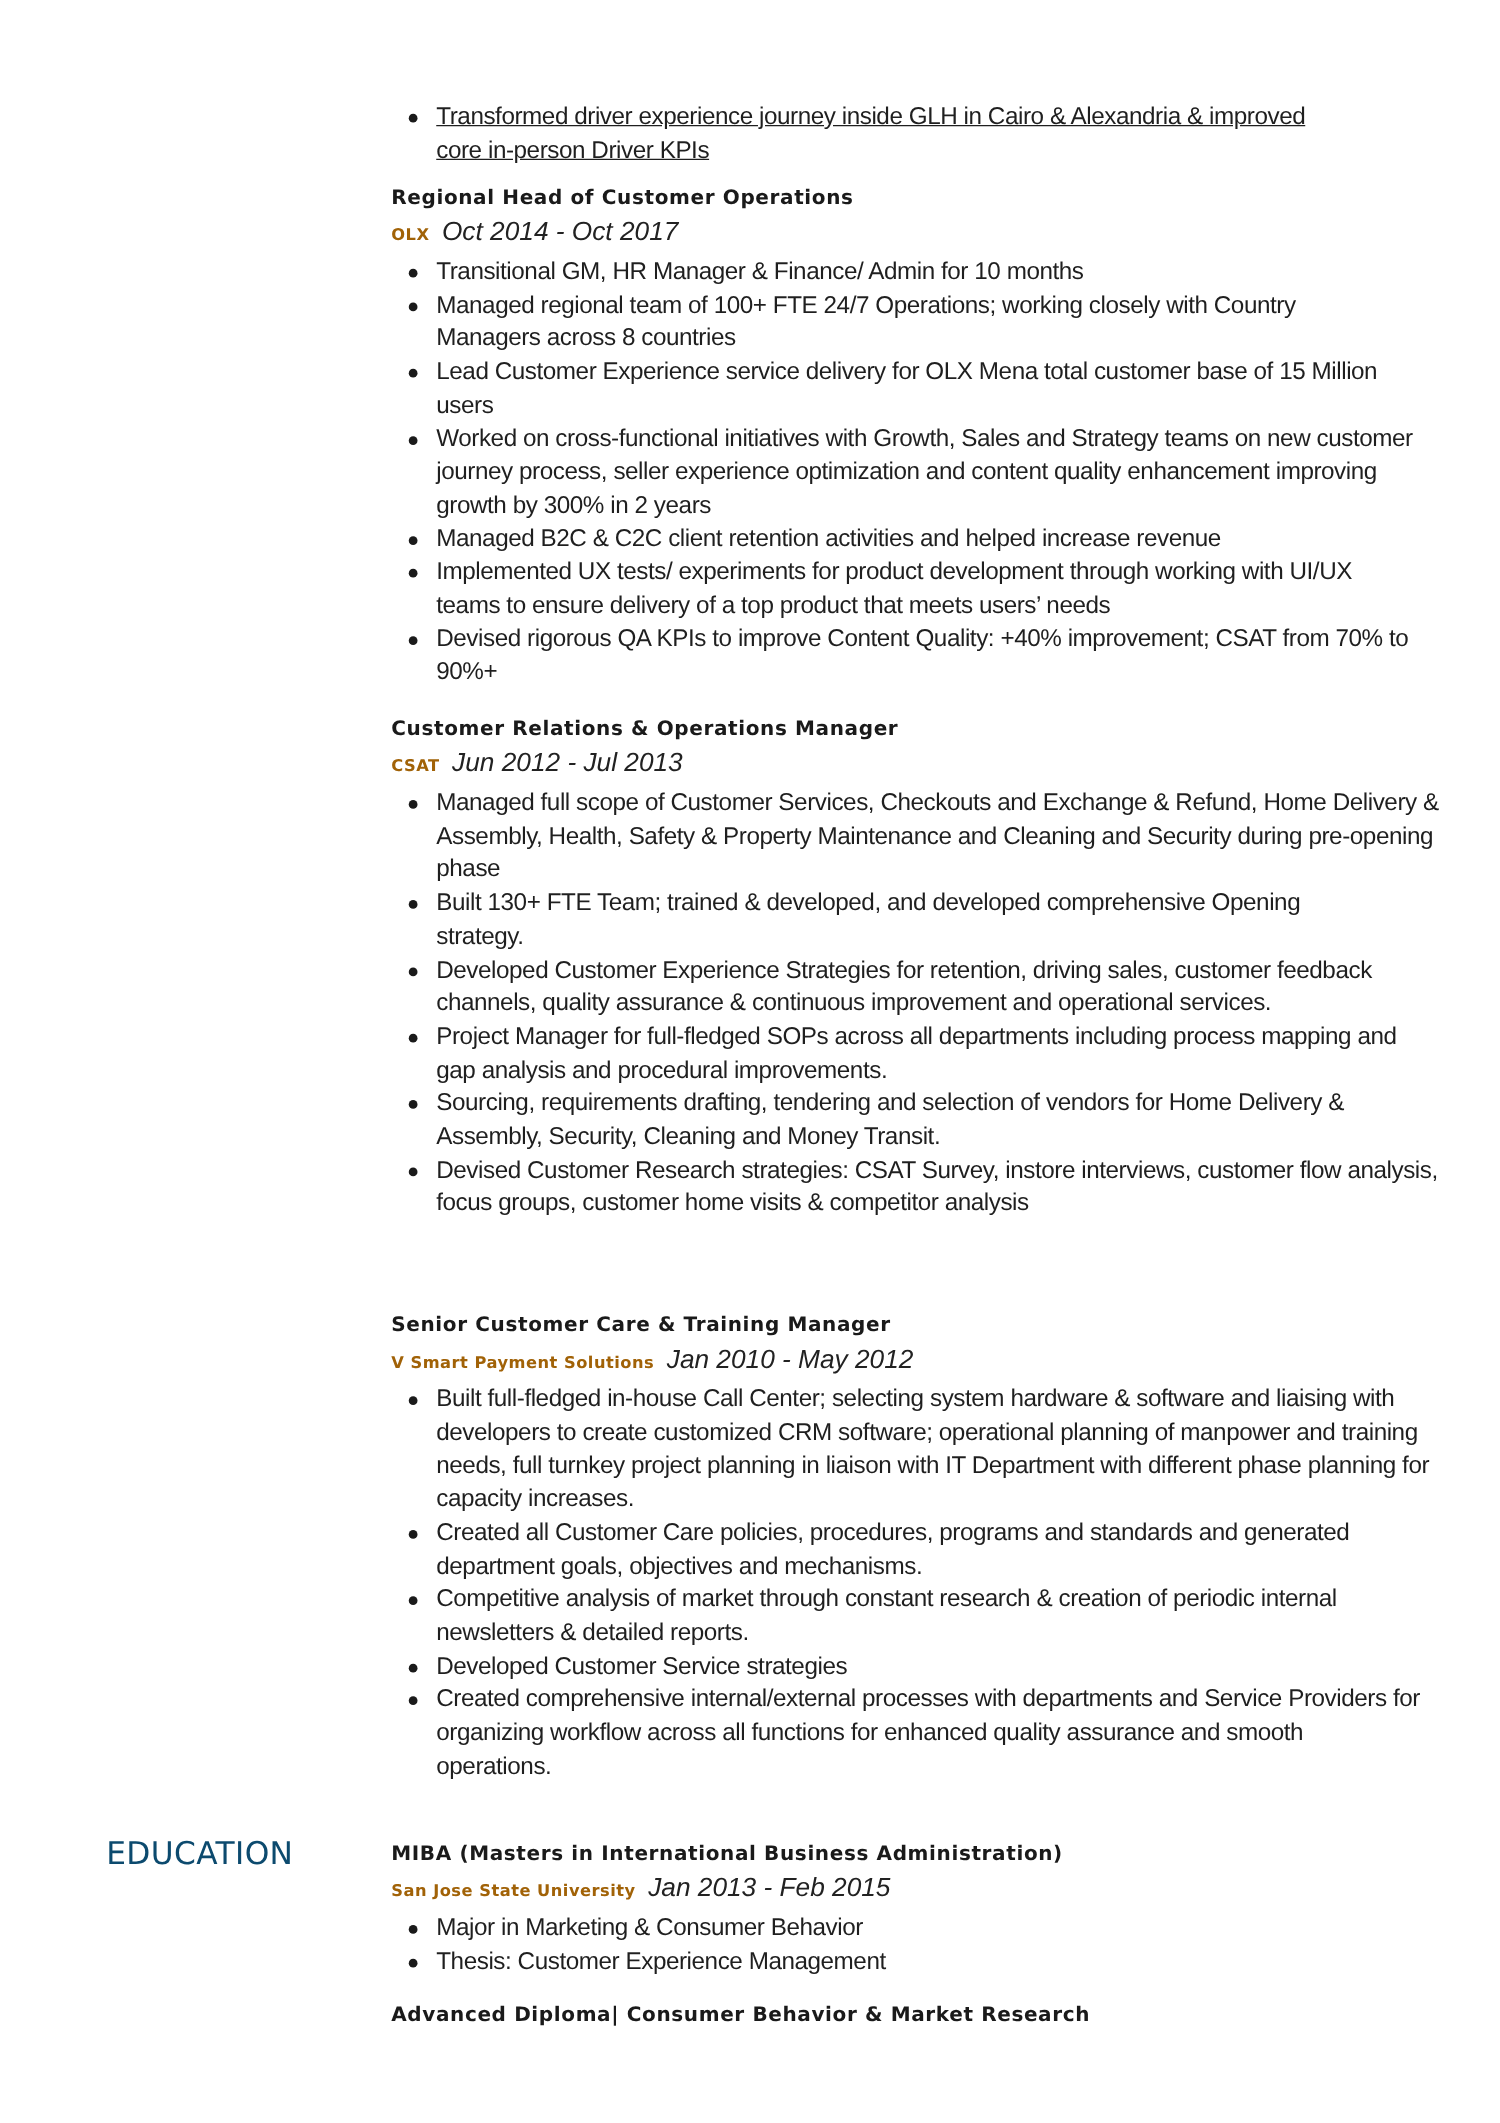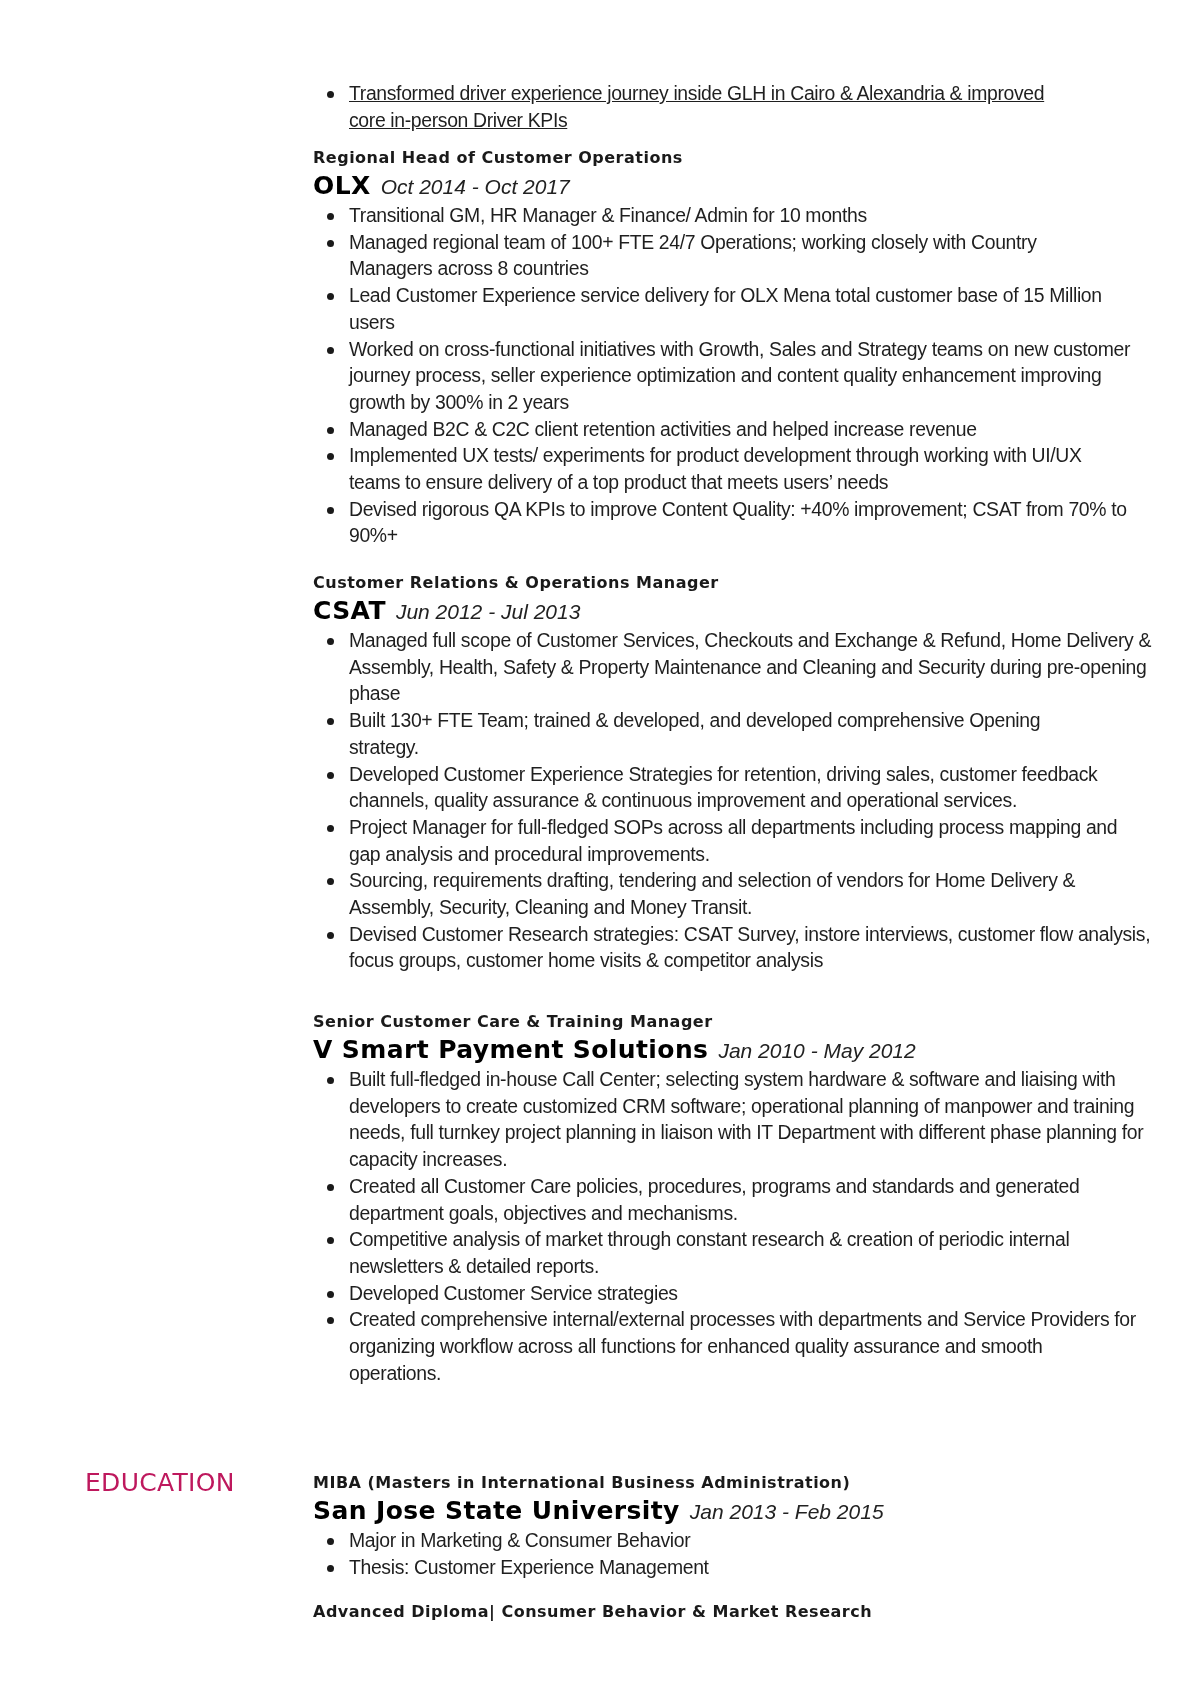--- a/index.html
+++ b/index.html
@@ -21,30 +21,30 @@
     width: 7px; height: 7px; border-radius: 50%; background: #1a1a1a;
   }
   .li .txt { display: block; }
   .role-title {
     font-family: "DejaVu Sans", sans-serif; font-weight: bold;
     font-size: 16px; line-height: 28px; letter-spacing: 0.5px; color: #1a1a1a;
   }
   .org-line { font-size: 20px; line-height: 28px; margin-bottom: 1px; }
   .org {
     font-family: "DejaVu Sans", sans-serif; font-weight: bold;
-    font-size: 25px; letter-spacing: 0.4px; color: #000000;
+    font-size: 13px; letter-spacing: 0.4px; color: #a16207;
   }
   .dates {
     font-family: "Liberation Sans", sans-serif; font-style: italic;
     font-size: 21px; margin-left: 10px; color: #222;
   }
   .section-label {
     position: absolute; left: 85px; top: 1468px;
     font-family: "DejaVu Sans", sans-serif; font-size: 25px; line-height: 30px;
-    color: #be185d; letter-spacing: 0.3px;
+    color: #0c4a6e; letter-spacing: 0.3px;
   }
   .block { position: absolute; left: 313px; width: 830px; }
 </style>
 </head>
 <body>
 
 <div class="page">
 
   <div class="block" style="top:80px;text-decoration:underline;">
     <ul class="ul">
@@ -118,21 +118,21 @@
           <span class="bullet"></span>
           <span class="txt">Sourcing, requirements drafting, tendering and selection of vendors for Home Delivery &amp; Assembly, Security, Cleaning and Money Transit.</span>
         </li>
       <li class="li" style="width:810px;">
           <span class="bullet"></span>
           <span class="txt">Devised Customer Research strategies: CSAT Survey, instore interviews, customer flow analysis, focus groups, customer home visits &amp; competitor analysis</span>
         </li>
     </ul>
   </div>
 
-  <div class="block" style="top:1008px;">
+  <div class="block" style="top:1046px;">
     <div class="role-title">Senior Customer Care &amp; Training Manager</div>
     <div class="org-line">
       <span class="org">V Smart Payment Solutions</span><span class="dates">Jan 2010 - May 2012</span>
     </div>
     <ul class="ul" style="width:820px;">
       <li class="li" style="width:820px;">
           <span class="bullet"></span>
           <span class="txt">Built full-fledged in-house Call Center; selecting system hardware &amp; software and liaising with developers to create customized CRM software; operational planning of manpower and training needs, full turnkey project planning in liaison with IT Department with different phase planning for capacity increases.</span>
         </li>
       <li class="li" style="width:800px;">

